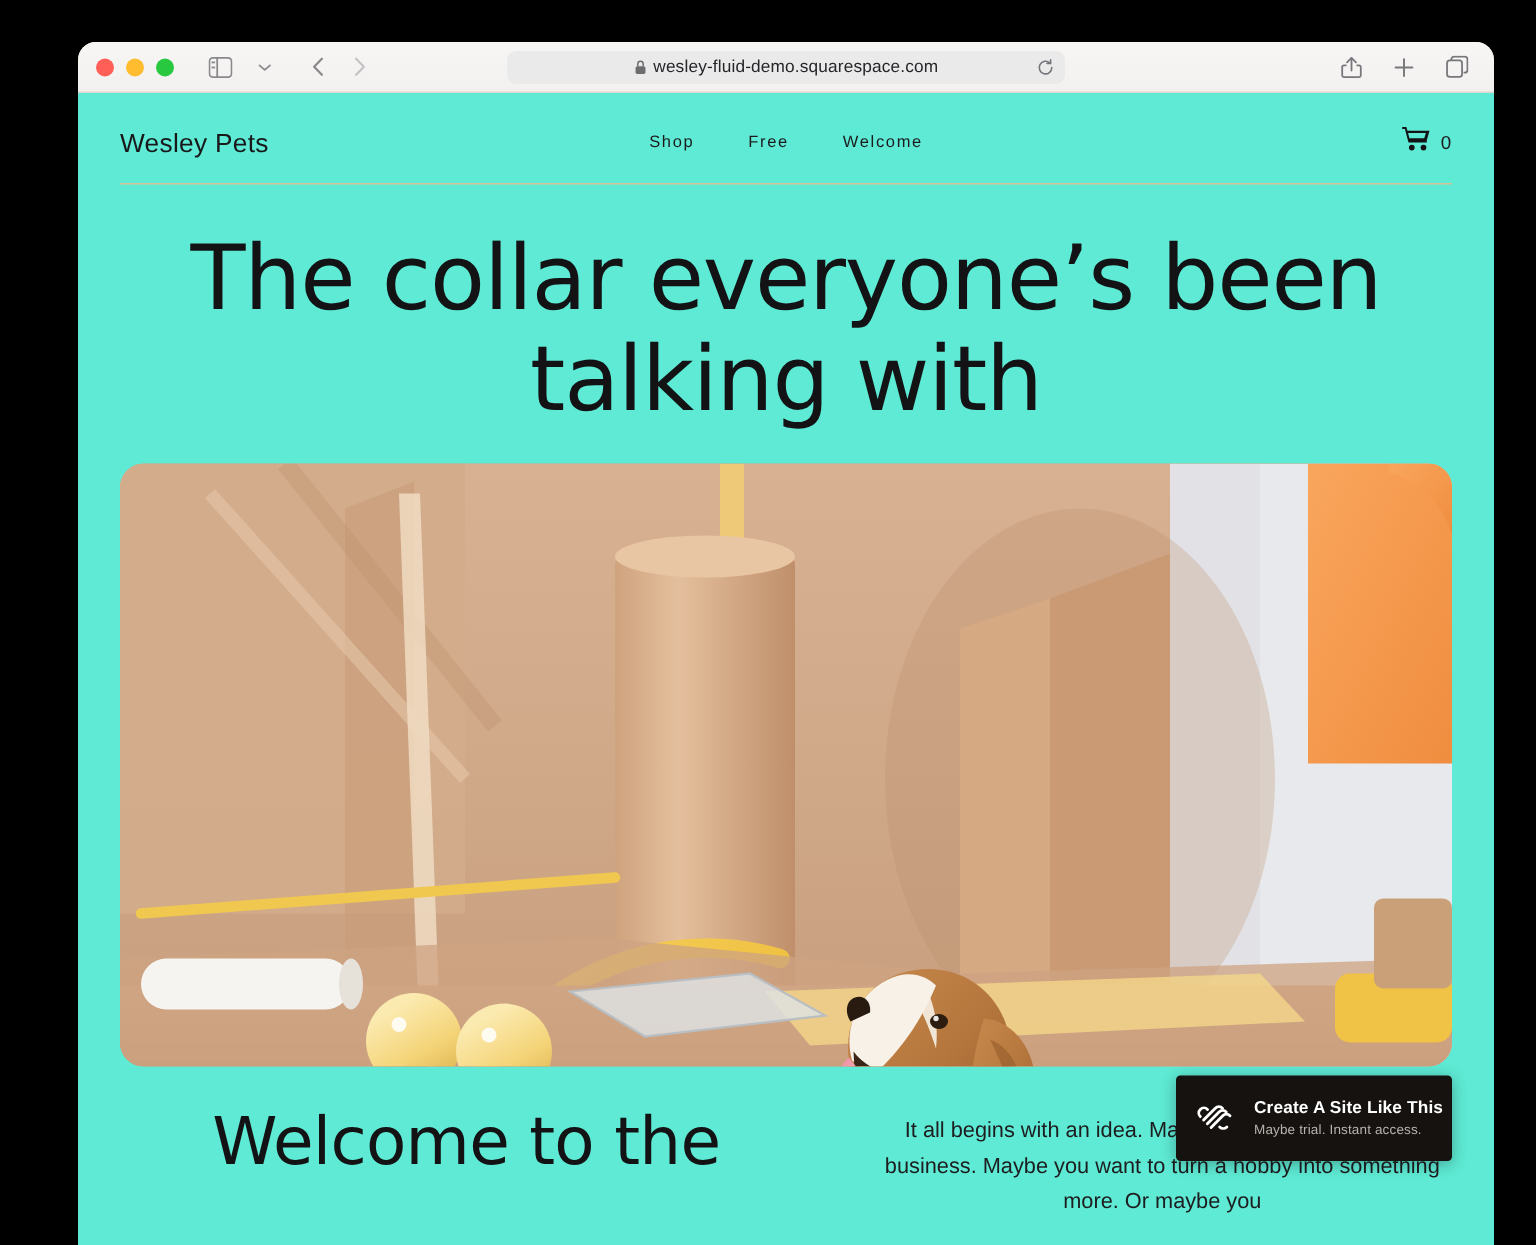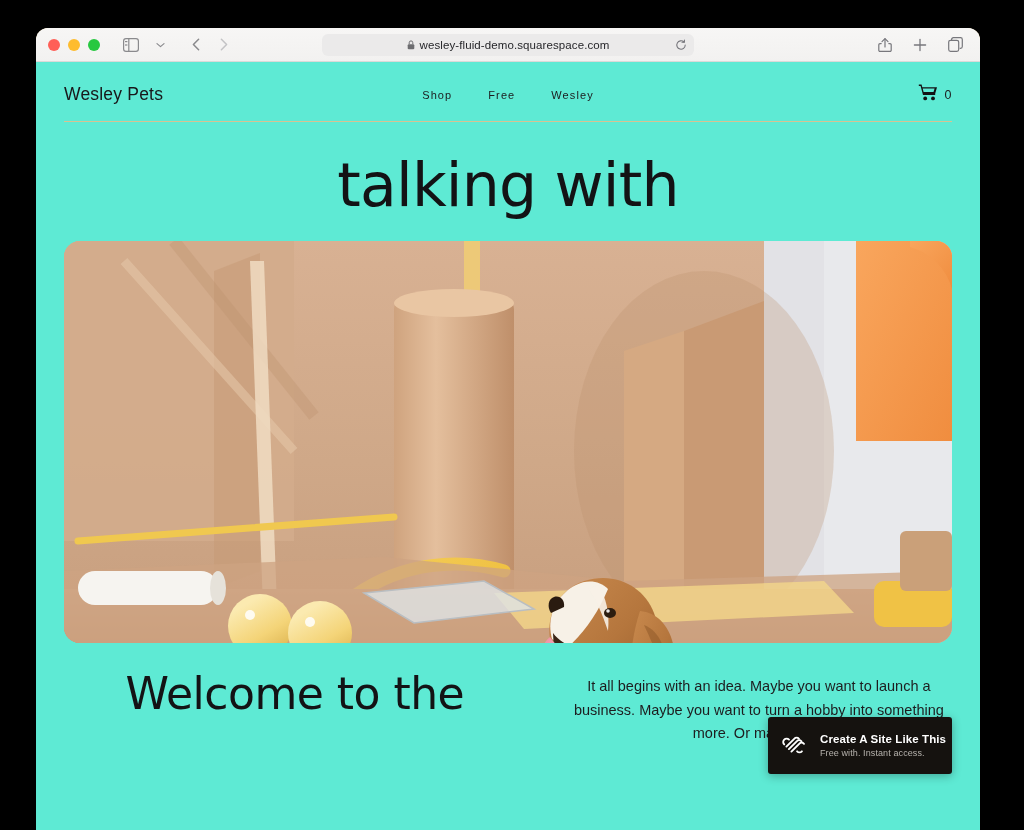--- a/index.html
+++ b/index.html
@@ -16,21 +16,21 @@
   #desktop {
     position: relative;
     width: 1024px;
     height: 830px;
     background: #000000;
   }
 
   
   #browser-window {
     position: absolute;
-    left: 36px;
+    left: 52px;
     top: 28px;
     width: 944px;
     height: 802px;
     border-radius: 12px 12px 0 0;
     overflow: hidden;
     box-shadow: 0 18px 52px rgba(0,0,0,0.65),
                 0 2px 10px rgba(0,0,0,0.5);
     background: #fce6b4;
   }
 
@@ -349,38 +349,39 @@
     <div id="page">
 
       <header id="site-header">
         <div id="site-header-inner">
 
           <div id="site-logo">Wesley Pets</div>
 
           <nav id="site-nav">
             <a class="nav-link">Shop</a>
             <a class="nav-link">Free</a>
-            <a class="nav-link">Wesley</a>
+            <a class="nav-link">Welcome</a>
           </nav>
 
           <div id="cart">
             <span>
               <svg width="20" height="17" viewBox="0 0 20 17" fill="#131315">
                 <path d="M0.8 0.6 H3.6 L4.3 3.2 H19 L17 10.2 H5.8 L5.2 8.1 H15.5 L16.6 4.6 H4.7 L6.0 9.6 H17.2 V11 H5.0 L2.6 2.0 H0.8 Z"></path>
                 <circle cx="7.2" cy="14.4" r="1.9"></circle>
                 <circle cx="15.0" cy="14.4" r="1.9"></circle>
               </svg>
             </span>
             <span id="cart-count">0</span>
           </div>
 
         </div>
       </header>
 
       <h1 id="hero-heading">
+        <span class="line">The collar everyone’s been</span>
         <span class="line">talking with</span>
       </h1>
 
       <div id="hero-image">
         <svg viewBox="0 0 888 402" preserveAspectRatio="xMidYMid slice">
           <defs>
             <linearGradient id="wallGrad" x1="0" y1="0" x2="0" y2="1">
               <stop offset="0%" stop-color="#d8b193"></stop>
               <stop offset="55%" stop-color="#cfa888"></stop>
               <stop offset="100%" stop-color="#c79e7e"></stop>
@@ -531,19 +532,19 @@
           <svg width="27" height="27" viewBox="0 0 27 27" fill="none" stroke="#ffffff" stroke-width="1.9" stroke-linecap="round" stroke-linejoin="round">
             <path d="M4.4 14.6 L12.2 6.8 a3.4 3.4 0 0 1 4.8 0"></path>
             <path d="M6.9 17.1 L14.7 9.3 a3.4 3.4 0 0 1 4.8 0"></path>
             <path d="M9.4 19.6 L17.2 11.8 a3.4 3.4 0 0 1 4.8 0"></path>
             <path d="M2.2 12.4 a3.4 3.4 0 0 1 0-4.8 3.4 3.4 0 0 1 4.8 0"></path>
             <path d="M19.9 19.3 a3.4 3.4 0 0 1-4.8 0"></path>
           </svg>
         </span>
         <span id="promo-text">
           <span id="promo-title">Create A Site Like This</span>
-          <span id="promo-sub">Free with. Instant access.</span>
+          <span id="promo-sub">Maybe trial. Instant access.</span>
         </span>
       </div>
 
     </div>
   </div>
 </div>
 
 </body></html>

